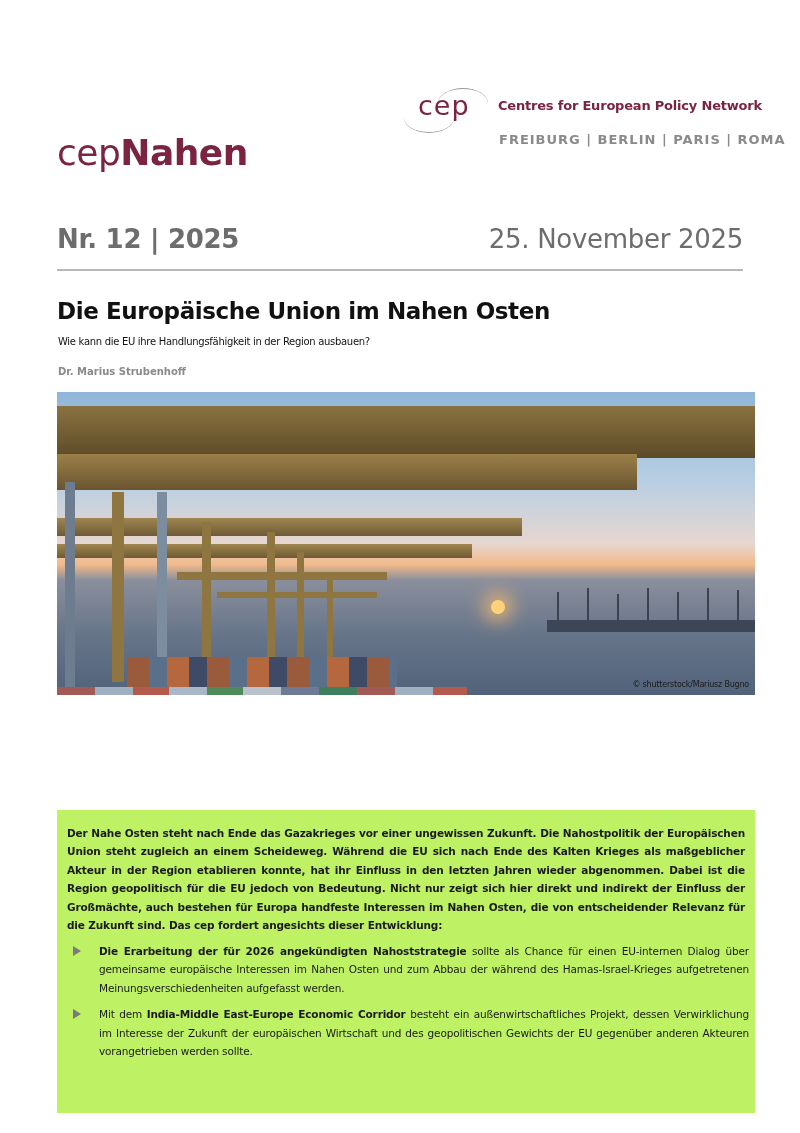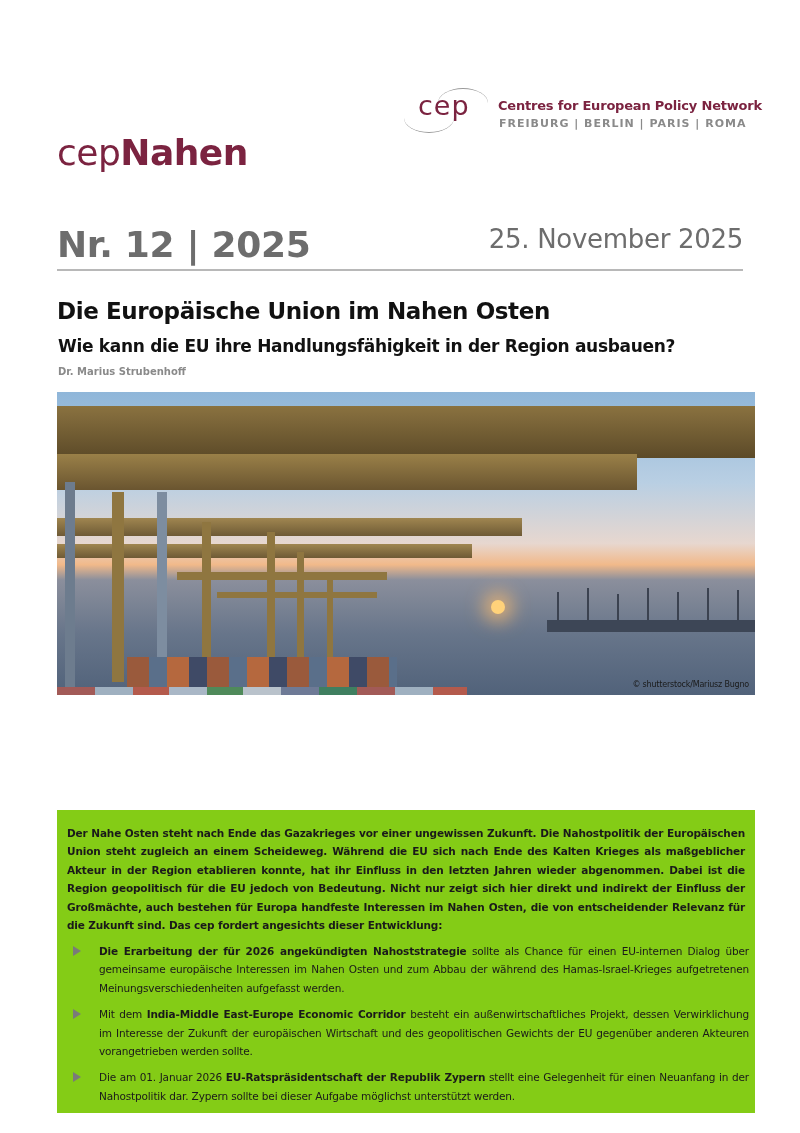--- a/index.html
+++ b/index.html
@@ -4,49 +4,49 @@
 <style>
   html, body { margin: 0; padding: 0; background: #ffffff; }
   body { width: 800px; height: 1133px; position: relative; overflow: hidden; font-family: "DejaVu Sans", "Liberation Sans", sans-serif; }
 
   .logo { position: absolute; left: 400px; top: 88px; width: 360px; height: 50px; }
   .logo-mark { position: absolute; left: 0; top: 0; width: 90px; height: 50px; }
   .logo-mark .cep { position: absolute; left: 18px; top: 2px; font-family: "DejaVu Sans", sans-serif; font-size: 27px; color: #7b2340; letter-spacing: 1px; font-weight: normal; }
   .logo-mark .arc-top { position: absolute; left: 38px; top: 0px; width: 50px; height: 14px; border-top: 1.5px solid #9a9a9a; border-radius: 50% 50% 0 0 / 100% 100% 0 0; }
   .logo-mark .arc-bot { position: absolute; left: 4px; top: 30px; width: 50px; height: 14px; border-bottom: 1.5px solid #9a9a9a; border-radius: 0 0 50% 50% / 0 0 100% 100%; }
   .logo-name { position: absolute; left: 98px; top: 10px; font-size: 13px; font-weight: bold; color: #7b2340; white-space: nowrap; letter-spacing: -0.2px; }
-  .logo-cities { position: absolute; left: 99px; top: 29px; font-size: 11px; font-weight: bold; color: #8a8a8a; letter-spacing: 1px; white-space: nowrap; }
+  .logo-cities { position: absolute; left: 99px; top: 44px; font-size: 13px; font-weight: bold; color: #8a8a8a; letter-spacing: 1px; white-space: nowrap; }
 
   .brand { position: absolute; left: 57px; top: 132px; font-size: 36px; color: #7b2340; white-space: nowrap; letter-spacing: -0.5px; }
   .brand .light { font-weight: normal; }
   .brand .bold { font-weight: bold; }
 
-  .issue { position: absolute; left: 57px; top: 224px; font-size: 36px; font-weight: bold; color: #6d6d6d; white-space: nowrap; letter-spacing: -0.3px; }
+  .issue { position: absolute; left: 57px; top: 224px; font-size: 26px; font-weight: bold; color: #6d6d6d; white-space: nowrap; letter-spacing: -0.3px; }
   .date { position: absolute; right: 57px; top: 224px; font-size: 26px; color: #6d6d6d; white-space: nowrap; letter-spacing: -0.3px; }
   .rule { position: absolute; left: 57px; top: 269px; width: 686px; height: 2px; background: #b8b8b8; }
 
   .title { position: absolute; left: 57px; top: 298px; font-size: 23px; font-weight: bold; color: #111111; white-space: nowrap; letter-spacing: -0.4px; }
-  .subtitle { position: absolute; left: 58px; top: 336px; font-size: 17px; font-weight: bold; color: #111111; white-space: nowrap; letter-spacing: -0.3px; }
+  .subtitle { position: absolute; left: 58px; top: 336px; font-size: 10px; font-weight: normal; color: #111111; white-space: nowrap; letter-spacing: -0.3px; }
   .author { position: absolute; left: 58px; top: 366px; font-size: 10px; font-weight: bold; color: #8a8a8a; white-space: nowrap; }
 
   .photo { position: absolute; left: 57px; top: 392px; width: 698px; height: 303px; overflow: hidden;
     background: linear-gradient(180deg, #8fb6d9 0%, #b9cfe3 30%, #e7d7cf 50%, #f1b98a 57%, #8b8f9c 62%, #67758a 80%, #51627a 100%); }
   .photo .sun { position: absolute; left: 434px; top: 208px; width: 14px; height: 14px; border-radius: 50%; background: #ffd27a; box-shadow: 0 0 18px 8px rgba(255,190,110,0.7); }
   .photo .beam { position: absolute; background: #6e5a35; }
   .photo .cranes-r { position: absolute; left: 490px; top: 196px; width: 208px; height: 44px; }
   .photo .cranes-r span { position: absolute; bottom: 0; width: 2px; background: #3b4250; }
   .photo .dock-r { position: absolute; left: 490px; top: 228px; width: 208px; height: 12px; background: #3d4656; }
   .photo .containers { position: absolute; left: 0; top: 295px; width: 410px; height: 110px;
     background: repeating-linear-gradient(90deg, #7a2d30 0 38px, #3b5d7a 38px 76px, #8b3236 76px 112px, #4f6a83 112px 150px, #2e4f3a 150px 186px, #6c7c8c 186px 224px, #2a3550 224px 262px, #2f6a52 262px 300px); }
   .photo .containers-top { position: absolute; left: 0; top: 295px; width: 410px; height: 24px; background: repeating-linear-gradient(90deg, #a25a57 0 38px, #9fb0c0 38px 76px, #b45a4c 76px 112px, #a9b7c6 112px 150px, #4f8a5a 150px 186px, #b9c2cb 186px 224px, #6e7a96 224px 262px, #3f7f60 262px 300px); }
   .photo .containers-back { position: absolute; left: 70px; top: 265px; width: 270px; height: 32px; background: repeating-linear-gradient(90deg, #9a5a3c 0 22px, #5a6f8a 22px 40px, #b5683e 40px 62px, #3f4a66 62px 80px); }
   .photo .gantry { position: absolute; background: #8f7640; }
   .credit { position: absolute; right: 6px; bottom: 6px; font-size: 8px; color: #1a1a1a; white-space: nowrap; letter-spacing: -0.2px; }
 
-  .summary { position: absolute; left: 57px; top: 810px; width: 698px; height: 303px; background: #84cc16; }
+  .summary { position: absolute; left: 57px; top: 810px; width: 698px; height: 303px; background: #bef264; }
   .summary .intro { position: absolute; left: 10px; top: 14px; width: 678px; font-size: 10.5px; font-weight: bold; color: #1a1a1a; line-height: 18.4px; text-align: justify; letter-spacing: -0.15px; }
   .summary ul { list-style: none; margin: 4px; padding: 0; position: absolute; left: 10px; top: 128px; width: 678px; }
   .summary li { position: relative; padding-left: 28px; font-size: 10.5px; color: #1a1a1a; line-height: 18.4px; text-align: justify; margin-bottom: 8px; letter-spacing: -0.15px; }
   .summary li .tri { position: absolute; left: 2px; top: 4px; width: 0; height: 0; border-top: 5px solid transparent; border-bottom: 5px solid transparent; border-left: 8px solid #7a7a7a; }
   .summary li b { font-weight: bold; }
 </style>
 </head>
 <body>
 
 <div class="logo">
@@ -104,17 +104,14 @@
 
 <div class="summary">
   <p class="intro" style="margin:0">Der Nahe Osten steht nach Ende das Gazakrieges vor einer ungewissen Zukunft. Die Nahostpolitik der Europäischen Union steht zugleich an einem Scheideweg. Während die EU sich nach Ende des Kalten Krieges als maßgeblicher Akteur in der Region etablieren konnte, hat ihr Einfluss in den letzten Jahren wieder abgenommen. Dabei ist die Region geopolitisch für die EU jedoch von Bedeutung. Nicht nur zeigt sich hier direkt und indirekt der Einfluss der Großmächte, auch bestehen für Europa handfeste Interessen im Nahen Osten, die von entscheidender Relevanz für die Zukunft sind. Das cep fordert angesichts dieser Entwicklung:</p>
   <ul>
     <li>
       <span class="tri"></span><span></span><b>Die Erarbeitung der für 2026 angekündigten Nahoststrategie</b><span> sollte als Chance für einen EU-internen Dialog über gemeinsame europäische Interessen im Nahen Osten und zum Abbau der während des Hamas-Israel-Krieges aufgetretenen Meinungsverschiedenheiten aufgefasst werden.</span>
     </li>
     <li>
       <span class="tri"></span><span>Mit dem </span><b>India-Middle East-Europe Economic Corridor</b><span> besteht ein außenwirtschaftliches Projekt, dessen Verwirklichung im Interesse der Zukunft der europäischen Wirtschaft und des geopolitischen Gewichts der EU gegenüber anderen Akteuren vorangetrieben werden sollte.</span>
     </li>
-    <li>
-      <span class="tri"></span><span>Die am 01. Januar 2026 </span><b>EU-Ratspräsidentschaft der Republik Zypern</b><span> stellt eine Gelegenheit für einen Neuanfang in der Nahostpolitik dar. Zypern sollte bei dieser Aufgabe möglichst unterstützt werden.</span>
-    </li>
   </ul>
 </div>
 
 </body></html>

